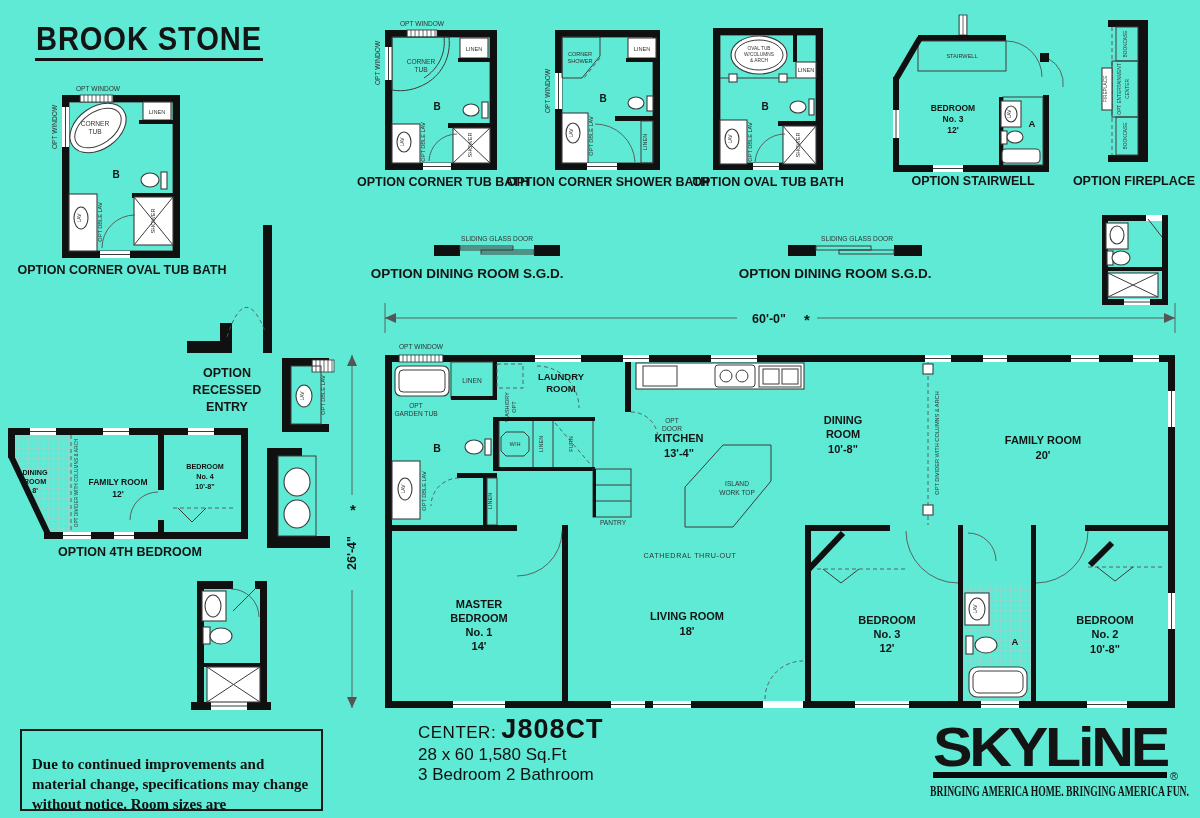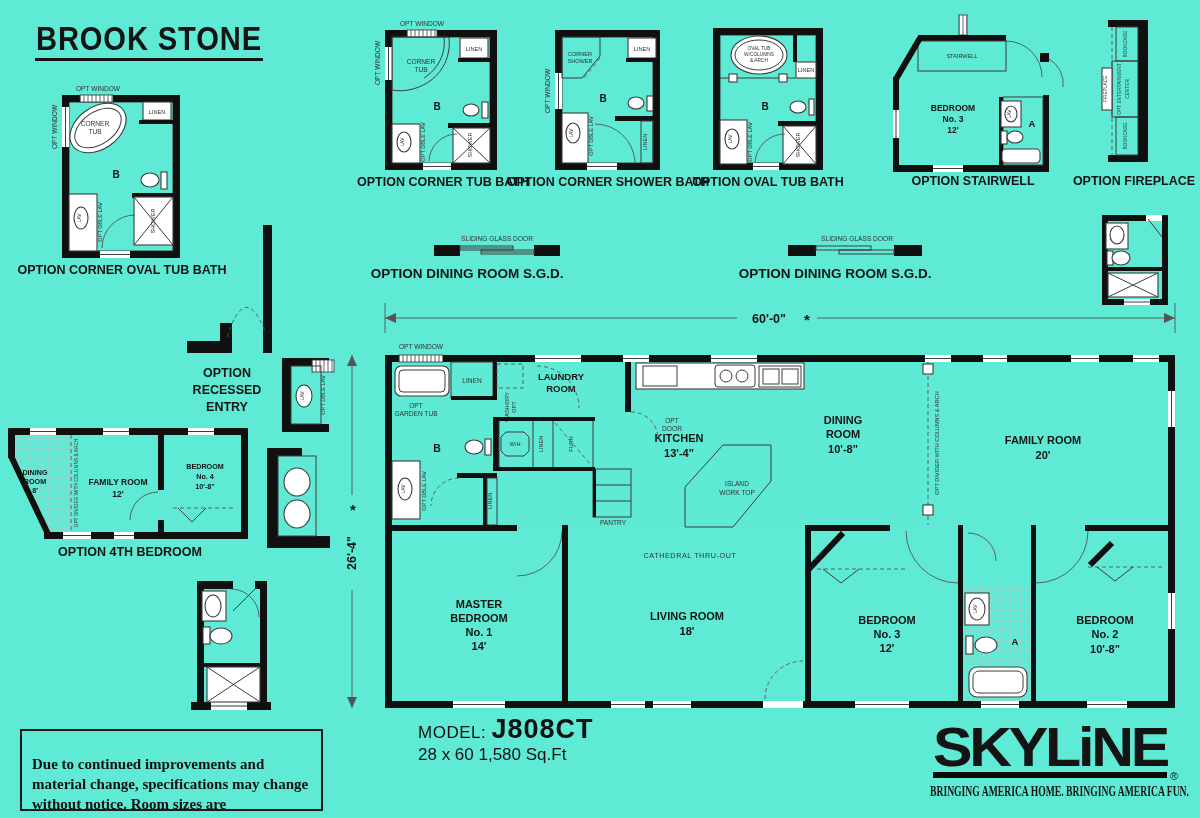--- a/index.html
+++ b/index.html
@@ -659,18 +659,19 @@
   <text x="930" y="796" style="font-family:'Liberation Serif',serif;font-weight:bold;font-size:15px" textLength="259" lengthAdjust="spacingAndGlyphs">BRINGING AMERICA HOME. BRINGING AMERICA FUN.</text>
 </g>
 </svg>
 
 <div class="disclaimer">
   <span>Due to continued improvements and material change, specifications may change without notice. Room sizes are approximate.</span>
 </div>
 
 <div class="model">
   <div class="l1">
-    <span>MODEL:</span>
+    <span>CENTER:</span>
     <b>J808CT</b>
   </div>
   <div class="l2">28 x 60  1,580 Sq.Ft</div>
+  <div class="l3">3 Bedroom 2 Bathroom</div>
 </div>
 </div>
 
 </body></html>

